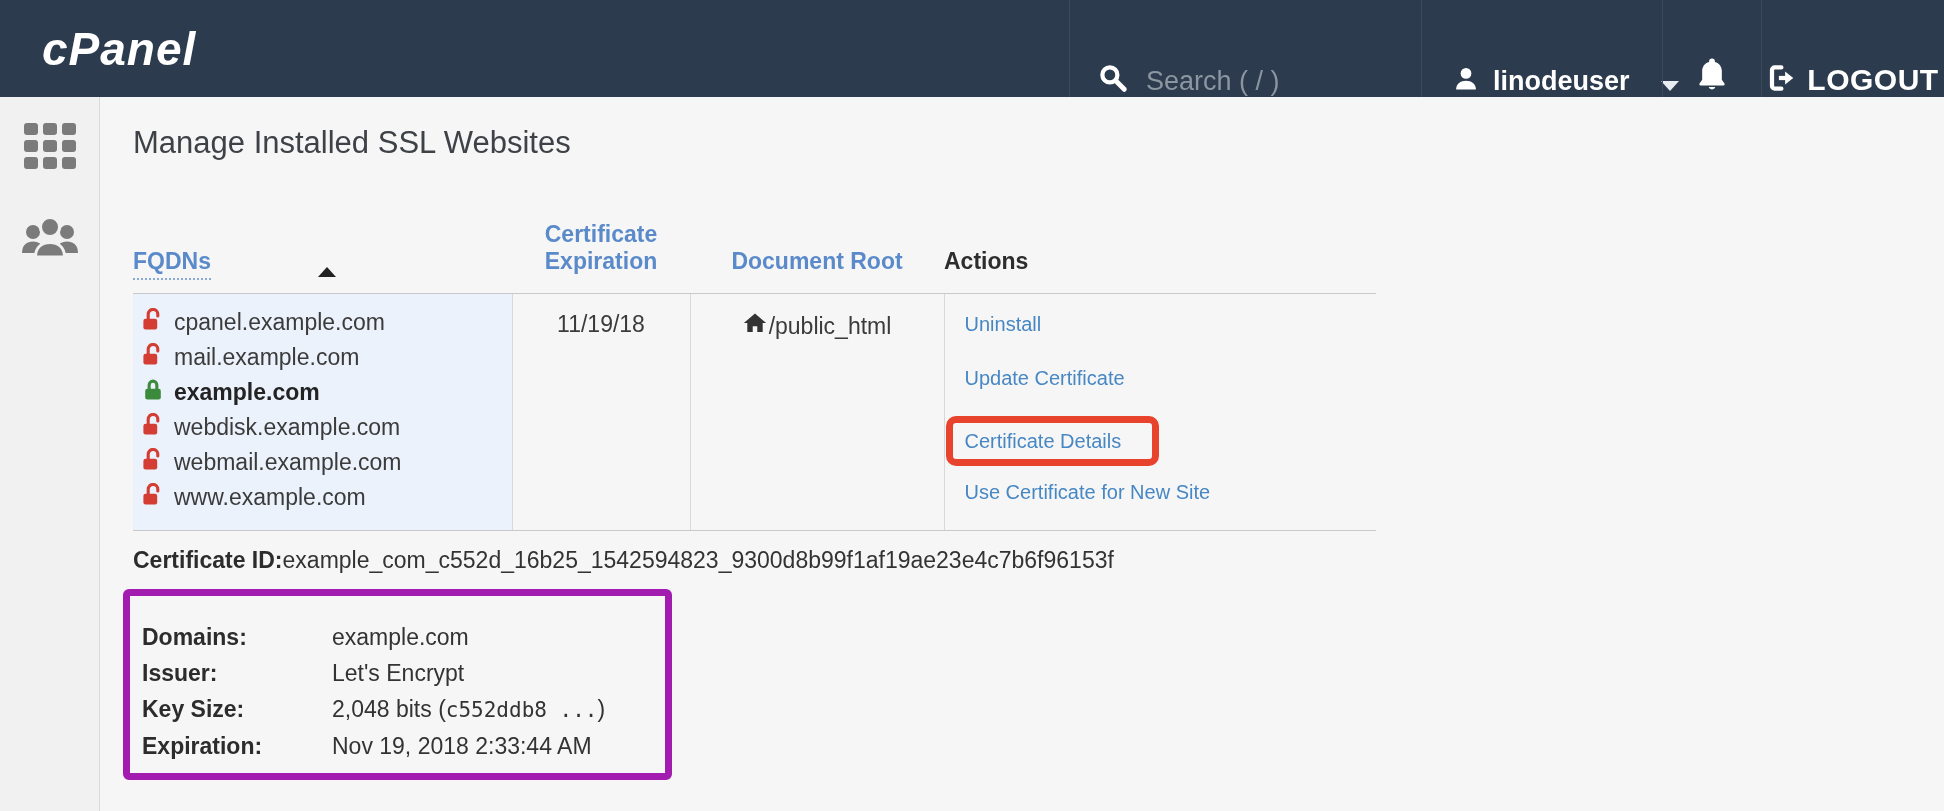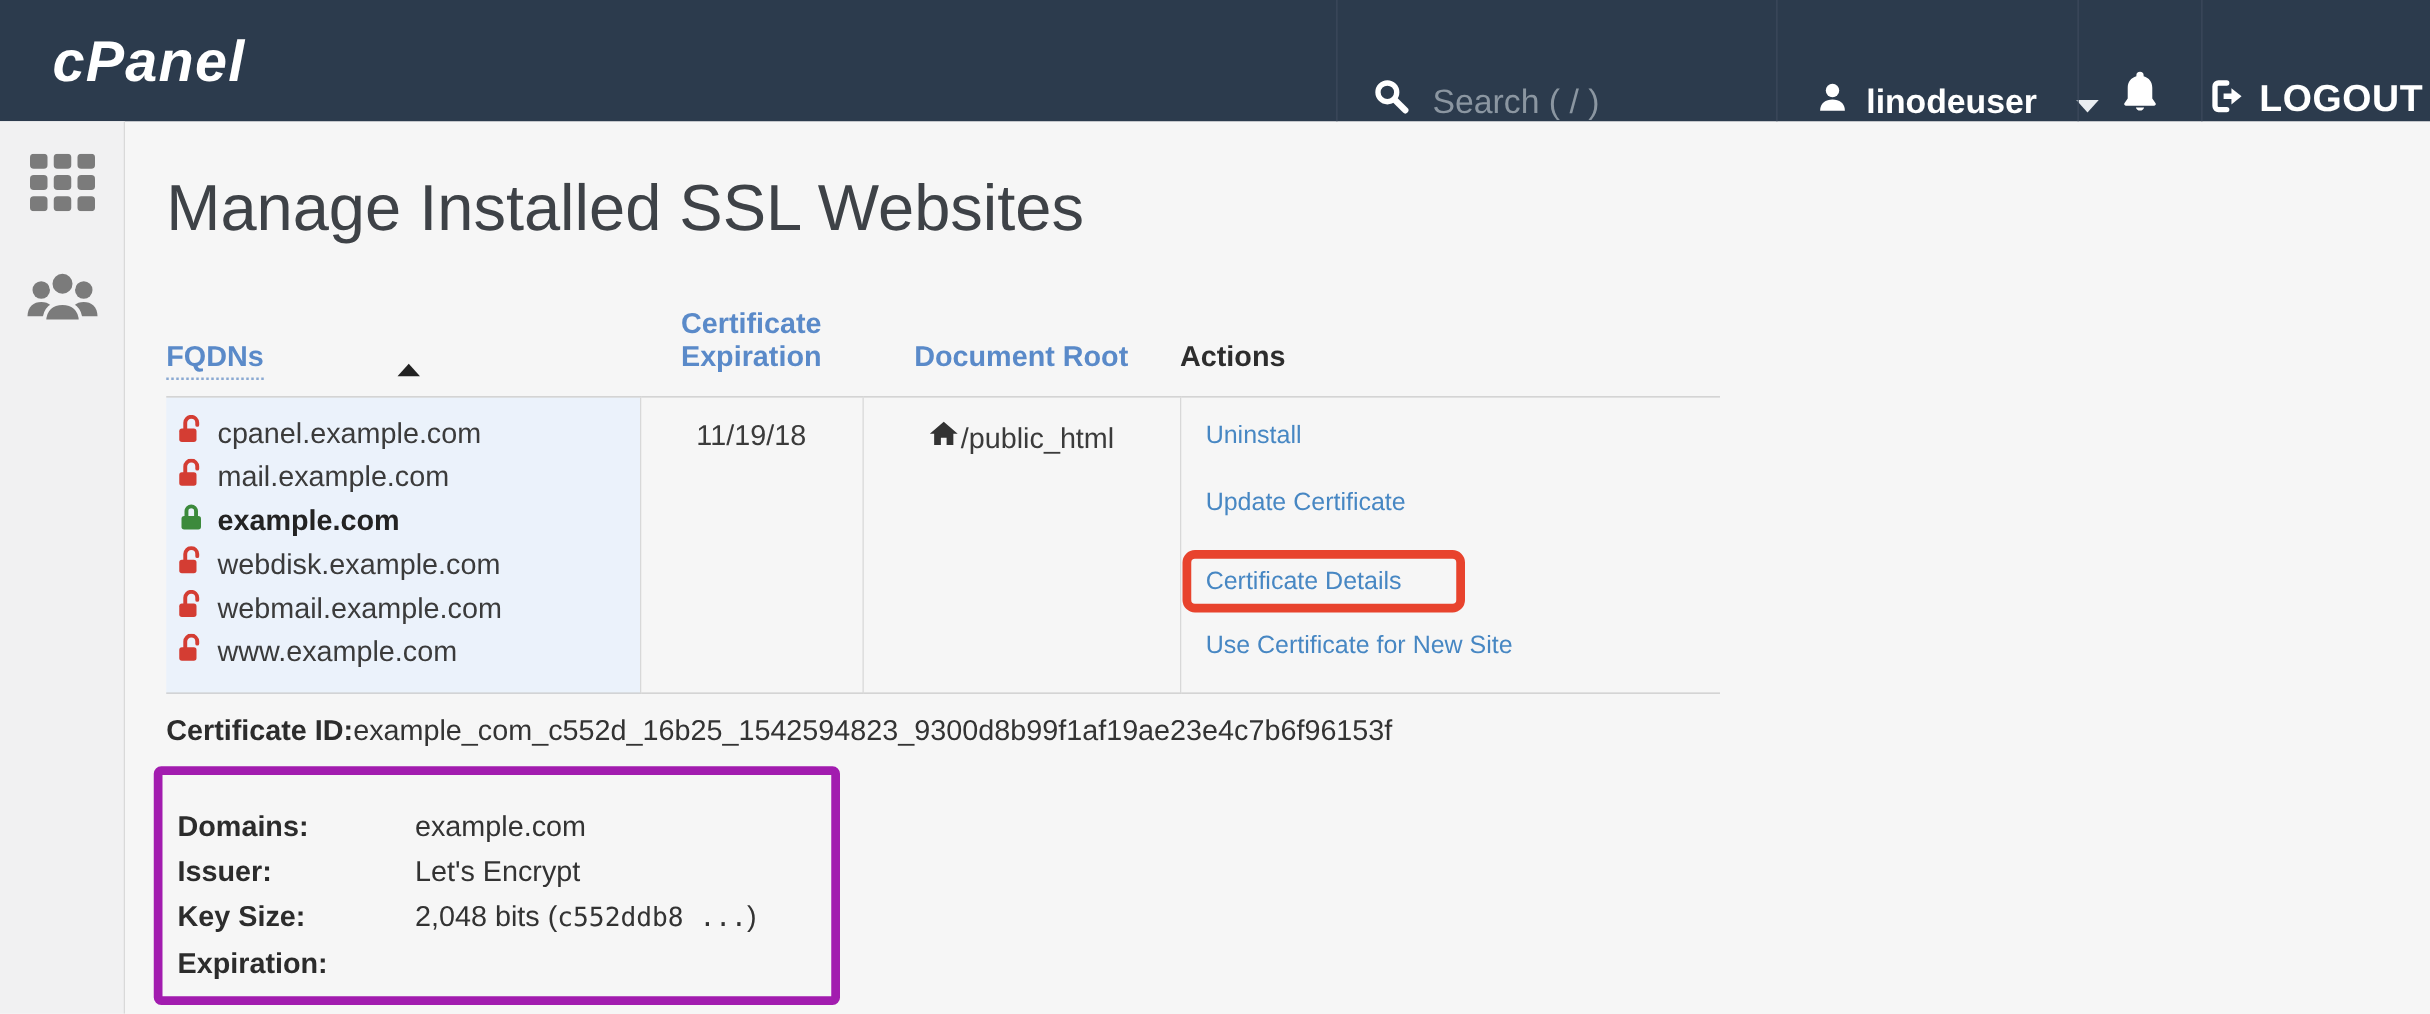--- a/index.html
+++ b/index.html
@@ -63,24 +63,24 @@
     align-items: center;
     padding-top: 26px;
     gap: 46px;
     flex-shrink: 0;
   }
   .sidebar-btn { cursor: pointer; line-height: 0; }
 
   
   .main { flex: 1; padding: 0 0 0 33px; }
   .page-title {
-    font-size: 52px;
+    font-size: 31px;
     font-weight: 400;
     color: #3e4247;
-    margin-top: 36px;
+    margin-top: 12px;
     line-height: 68px;
   }
 
   table.ssl-table { border-collapse: collapse; table-layout: fixed; margin-top: 44px; }
   .col-fqdns { width: 379px; }
   .col-exp { width: 178px; }
   .col-root { width: 254px; }
   .col-actions { width: 432px; }
 
   .ssl-table th {
@@ -135,21 +135,21 @@
     text-decoration: none;
     font-size: 20px;
     line-height: 32px;
     cursor: pointer;
   }
   .action-item { margin-bottom: 22px; }
   .highlight-box {
     display: inline-block;
     border: 7px solid #e8432d;
     border-radius: 10px;
-    padding: 2px 44px 2px 12px;
+    padding: 2px 31px 2px 12px;
     margin-left: -19px;
     margin-bottom: 10px;
   }
 
   
   .cert-id-line { margin-top: 16px; font-size: 23px; color: #333333; }
   .cert-id-label { font-weight: 700; color: #2c2c2c; }
   .details-box {
     display: inline-block;
     border: 7px solid #a21caf;
@@ -377,16 +377,17 @@
       <div class="detail-row">
         <span class="detail-label">Issuer:</span>
         <span class="detail-value">Let's Encrypt</span>
       </div>
       <div class="detail-row">
         <span class="detail-label">Key Size:</span>
         <span class="detail-value"><span>2,048 bits (</span><span class="mono">c552ddb8 ...</span><span>)</span></span>
       </div>
       <div class="detail-row">
         <span class="detail-label">Expiration:</span>
+        <span class="detail-value">Nov 19, 2018 2:33:44 AM</span>
       </div>
     </div>
   </main>
 </div>
 
 </body></html>

